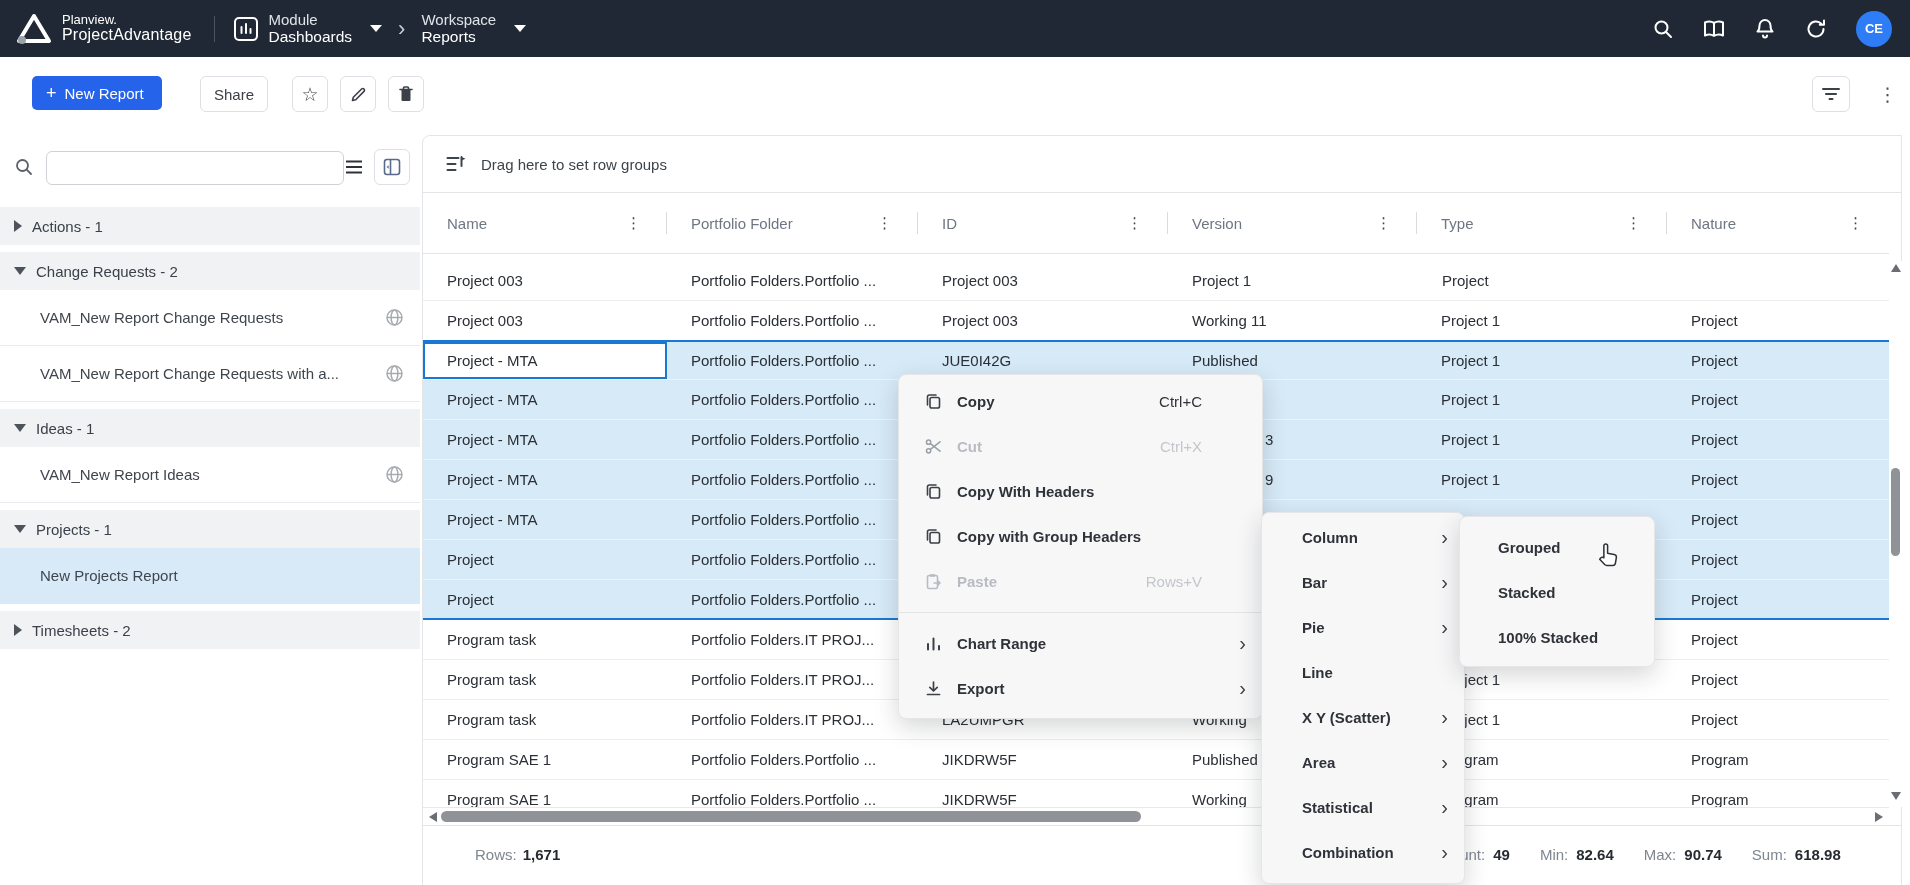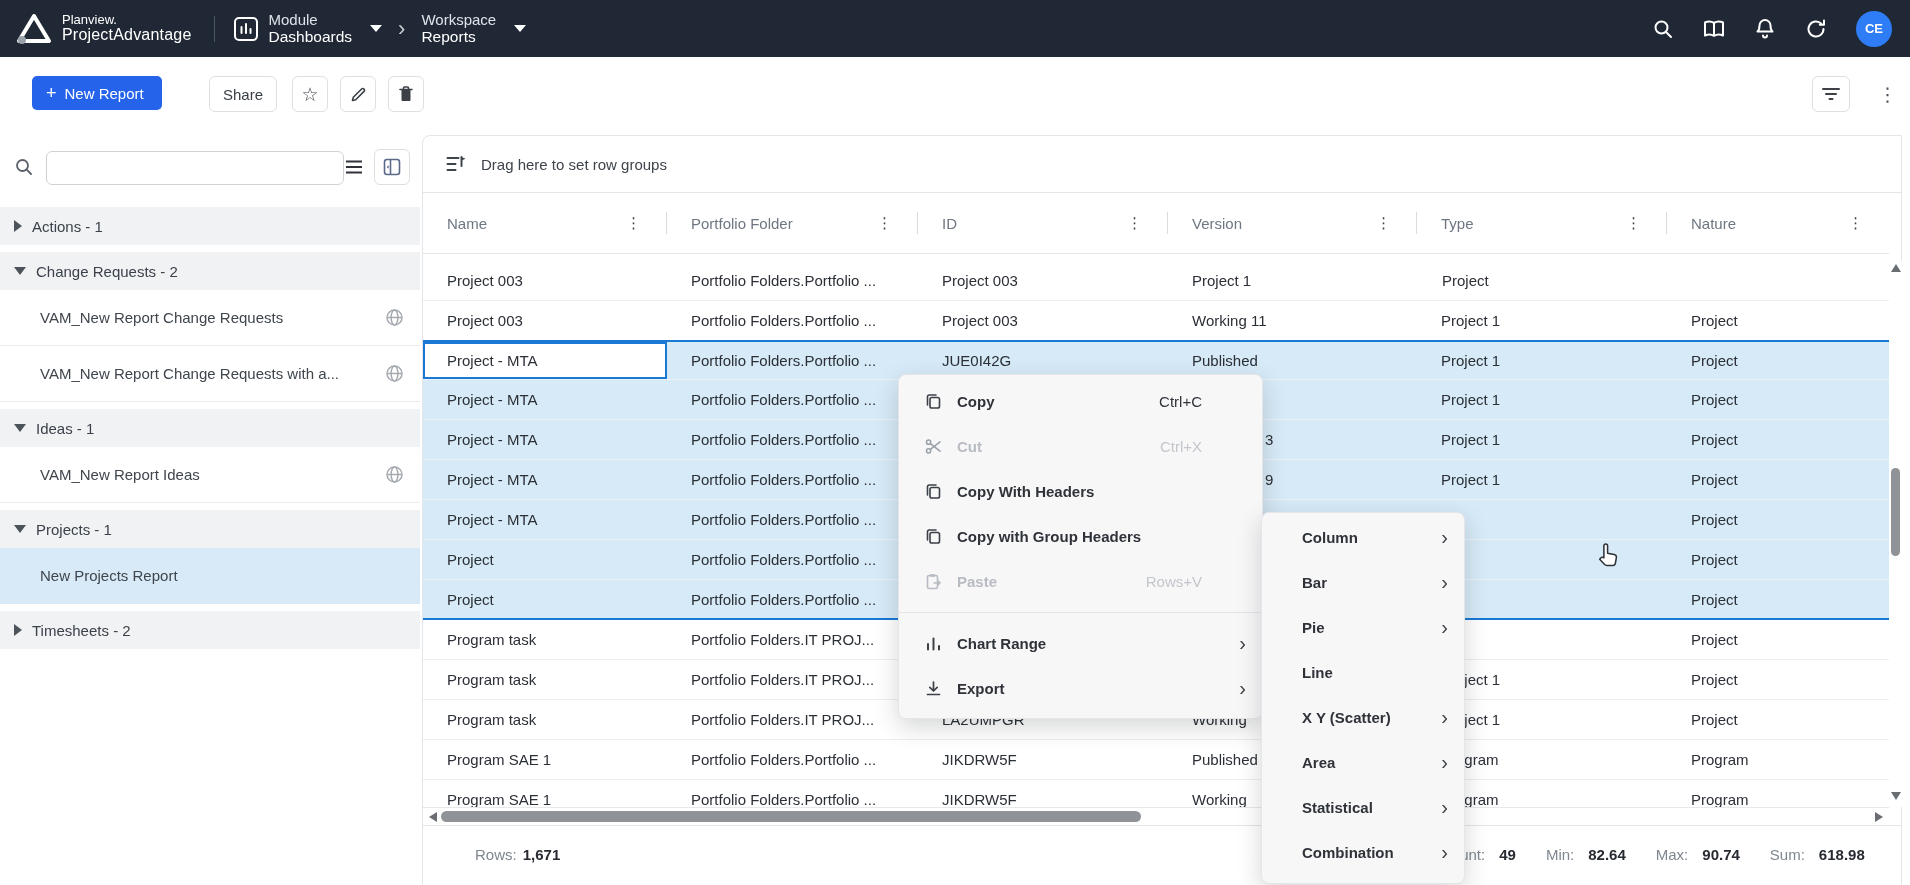--- a/index.html
+++ b/index.html
@@ -30,21 +30,21 @@
 
   
   #toolbar{position:absolute;left:0;top:57px;width:1910px;height:78px;background:#fff;}
   #new-report{position:absolute;left:32px;top:19px;height:34px;padding:0 18px 0 14px;background:#2563eb;
               color:#fff;border:none;border-radius:5px;font-size:15px;font-family:inherit;display:flex;
               align-items:center;gap:8px;cursor:pointer;}
   #new-report .plus{font-size:18px;line-height:1;}
   .tbtn{position:absolute;top:19px;height:36px;background:#fff;border:1px solid #dcdfe3;border-radius:6px;
         display:flex;align-items:center;justify-content:center;font-size:15px;color:#3a3f46;
         font-family:inherit;cursor:pointer;}
-  .tbtn.txt{left:209px;width:68px;}
+  .tbtn.txt{left:200px;width:68px;}
   .star-btn{left:292px;width:36px;font-size:19px;color:#3c4047;}
   .pen-btn{left:340px;width:36px;}
   .trash-btn{left:388px;width:36px;}
   .filter-btn{left:1812px;width:38px;}
   .kebab-btn{position:absolute;left:1872px;top:19px;width:30px;height:36px;border:none;background:#fff;
              font-size:19px;color:#4a4f57;cursor:pointer;letter-spacing:0;}
 
   
   #sidebar{position:absolute;left:0;top:135px;width:420px;height:750px;background:#fff;}
   .search-row{position:absolute;left:0;top:14px;width:420px;height:40px;}
@@ -100,21 +100,21 @@
   .vthumb{position:absolute;left:2px;top:207px;width:9px;height:88px;border-radius:5px;background:#8f9296;cursor:grab;}
   .va-up{left:2px;top:3px;border-left:5px solid transparent;border-right:5px solid transparent;border-bottom:8px solid #6a6e73;}
   .va-down{left:2px;top:531px;border-left:5px solid transparent;border-right:5px solid transparent;border-top:8px solid #6a6e73;}
 
   
   .statusbar{position:absolute;left:0;top:689px;width:1478px;height:59px;background:#fff;font-size:15px;}
   .rows-stat{position:absolute;left:52px;top:20px;color:#7f868f;}
   .rows-stat b{color:#272b31;margin-left:6px;font-weight:bold;}
   #stats{position:absolute;left:1018px;top:20px;display:flex;gap:30px;}
   .stat .sl{color:#7f868f;}
-  .stat b{color:#272b31;margin-left:14px;}
+  .stat b{color:#272b31;margin-left:8px;}
 
   
   .menu{position:absolute;background:#f7f7f8;border:1px solid #e6e6e8;border-radius:8px;
         box-shadow:0 8px 24px rgba(20,25,32,.18);box-sizing:border-box;}
   #ctxmenu{left:898px;top:374px;width:365px;height:345px;padding-top:4px;z-index:60;}
   .mi{height:45px;display:flex;align-items:center;cursor:pointer;position:relative;}
   .mi .mic{width:24px;margin-left:22px;display:flex;justify-content:center;}
   .mi .mlbl{margin-left:12px;font-size:15px;color:#2f3339;font-weight:bold;}
   .mi.dis .mlbl{color:#b8bcc2;font-weight:bold;}
   .mi .msc{position:absolute;right:60px;font-size:15px;color:#2f3339;}
@@ -562,17 +562,28 @@
       <div class="mi">
         <span class="mlbl">Statistical</span>
         <span class="marrow">›</span>
       </div>
       <div class="mi">
         <span class="mlbl">Combination</span>
         <span class="marrow">›</span>
       </div>
     </div>
 
+  <div id="colmenu" class="menu">
+      <div class="mi">
+        <span class="mlbl">Grouped</span>
+      </div>
+      <div class="mi">
+        <span class="mlbl">Stacked</span>
+      </div>
+      <div class="mi">
+        <span class="mlbl">100% Stacked</span>
+      </div>
+    </div>
 
   <svg id="cursor" class="abs" width="26" height="28" viewBox="0 0 22 24">
     <path d="M8.2 2.6 c.9 0 1.6.7 1.6 1.6 v6.3 l1 .15 4.6.85 c1.1.2 1.9 1.1 1.9 2.2 v.5 l-.8 4.8 c-.2 1.1-1.1 1.9-2.2 1.9 h-5.2 c-.7 0-1.3-.3-1.8-.8 l-4.3-4.5 1.1-1.2 c.4-.4.9-.55 1.4-.4 l1.1.35 V4.2 c0-.9.7-1.6 1.6-1.6 z" fill="#ffffff" stroke="#2d3138" stroke-width="1.3" stroke-linejoin="round"></path>
   </svg>
 </div>
 
 </body></html>

